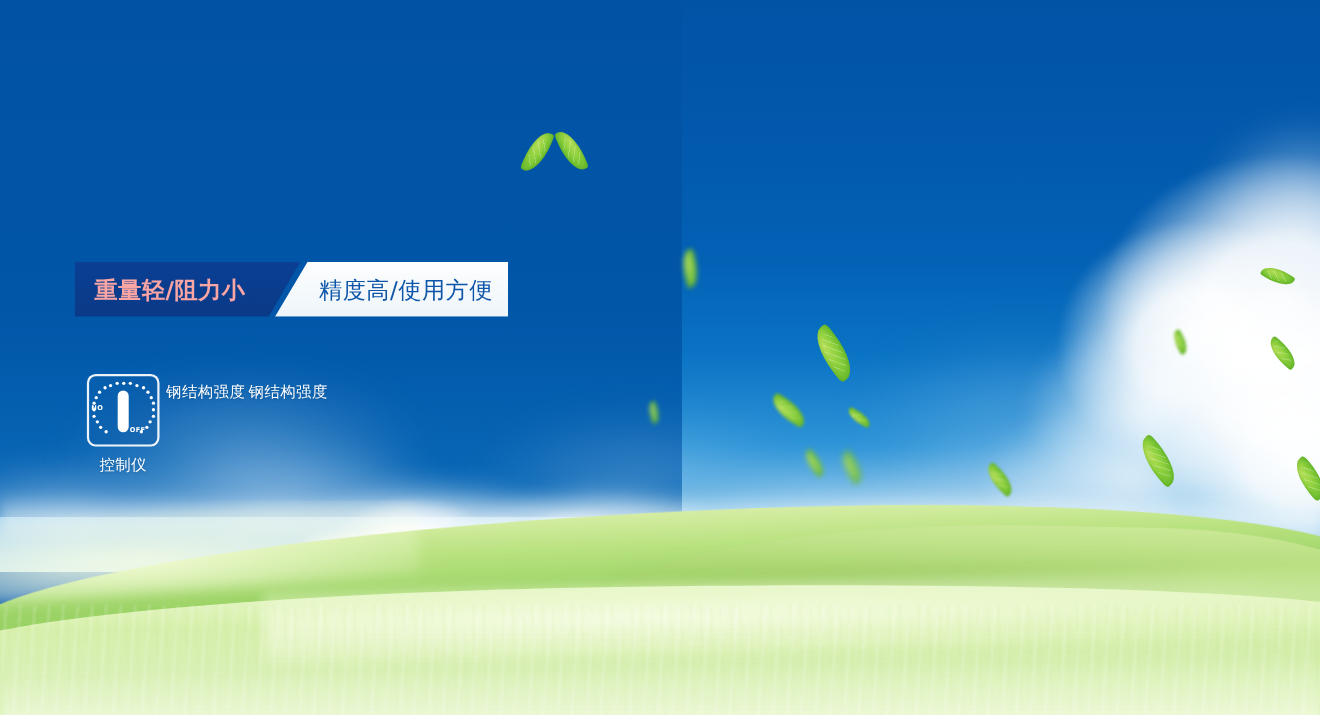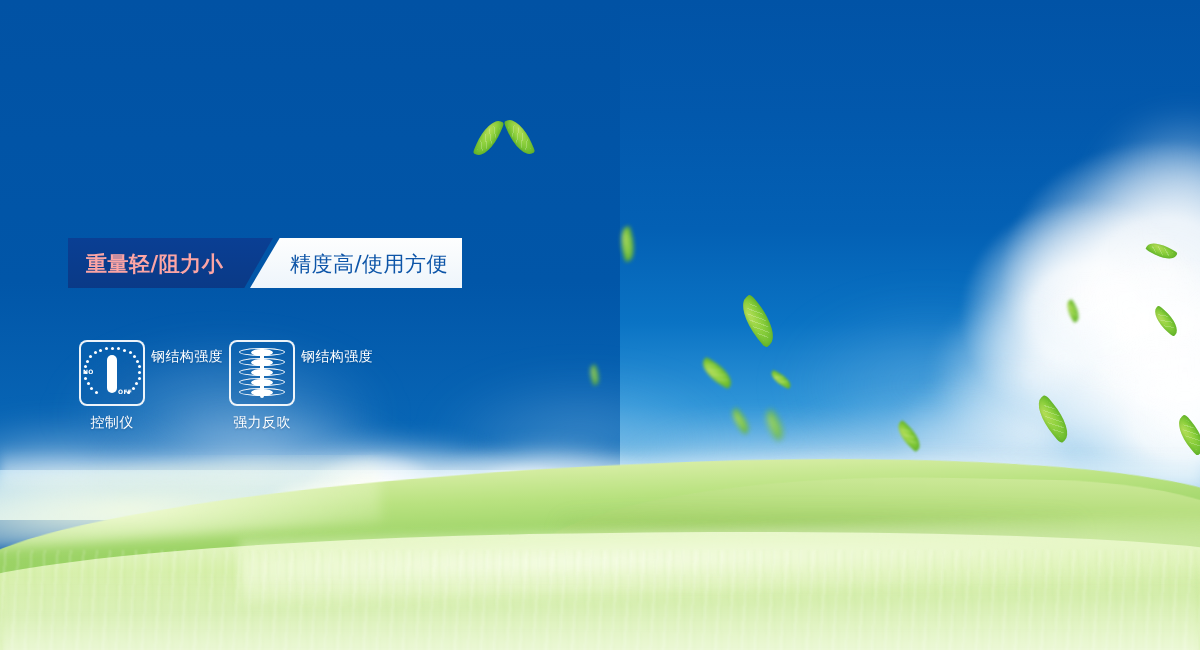--- a/index.html
+++ b/index.html
@@ -414,38 +414,20 @@
           <div class="dial-off">OFF</div>
         </div>
       </div>
       <div class="f-label">控制仪</div>
     </div>
 
     <div class="feature">
       <div class="f-label">钢结构强度</div>
     </div>
 
-    <div class="feature">
-      <div class="f-box">
-        <div class="stack">
-          <div class="stack-core"></div>
-          <div class="stack-ring" style="top:1px;"></div>
-          <div class="stack-fill" style="top:1.6px;"></div>
-          <div class="stack-ring" style="top:11px;"></div>
-          <div class="stack-fill" style="top:11.6px;"></div>
-          <div class="stack-ring" style="top:21px;"></div>
-          <div class="stack-fill" style="top:21.6px;"></div>
-          <div class="stack-ring" style="top:31px;"></div>
-          <div class="stack-fill" style="top:31.6px;"></div>
-          <div class="stack-ring" style="top:41px;"></div>
-          <div class="stack-fill" style="top:41.6px;"></div>
-        </div>
-      </div>
-      <div class="f-label">强力反吹</div>
-    </div>
 
     <div class="feature">
       <div class="f-label">钢结构强度</div>
     </div>
 
 
   </div>
 
   <div class="leaf lf1"></div>
   <div class="leaf lf2"></div>

